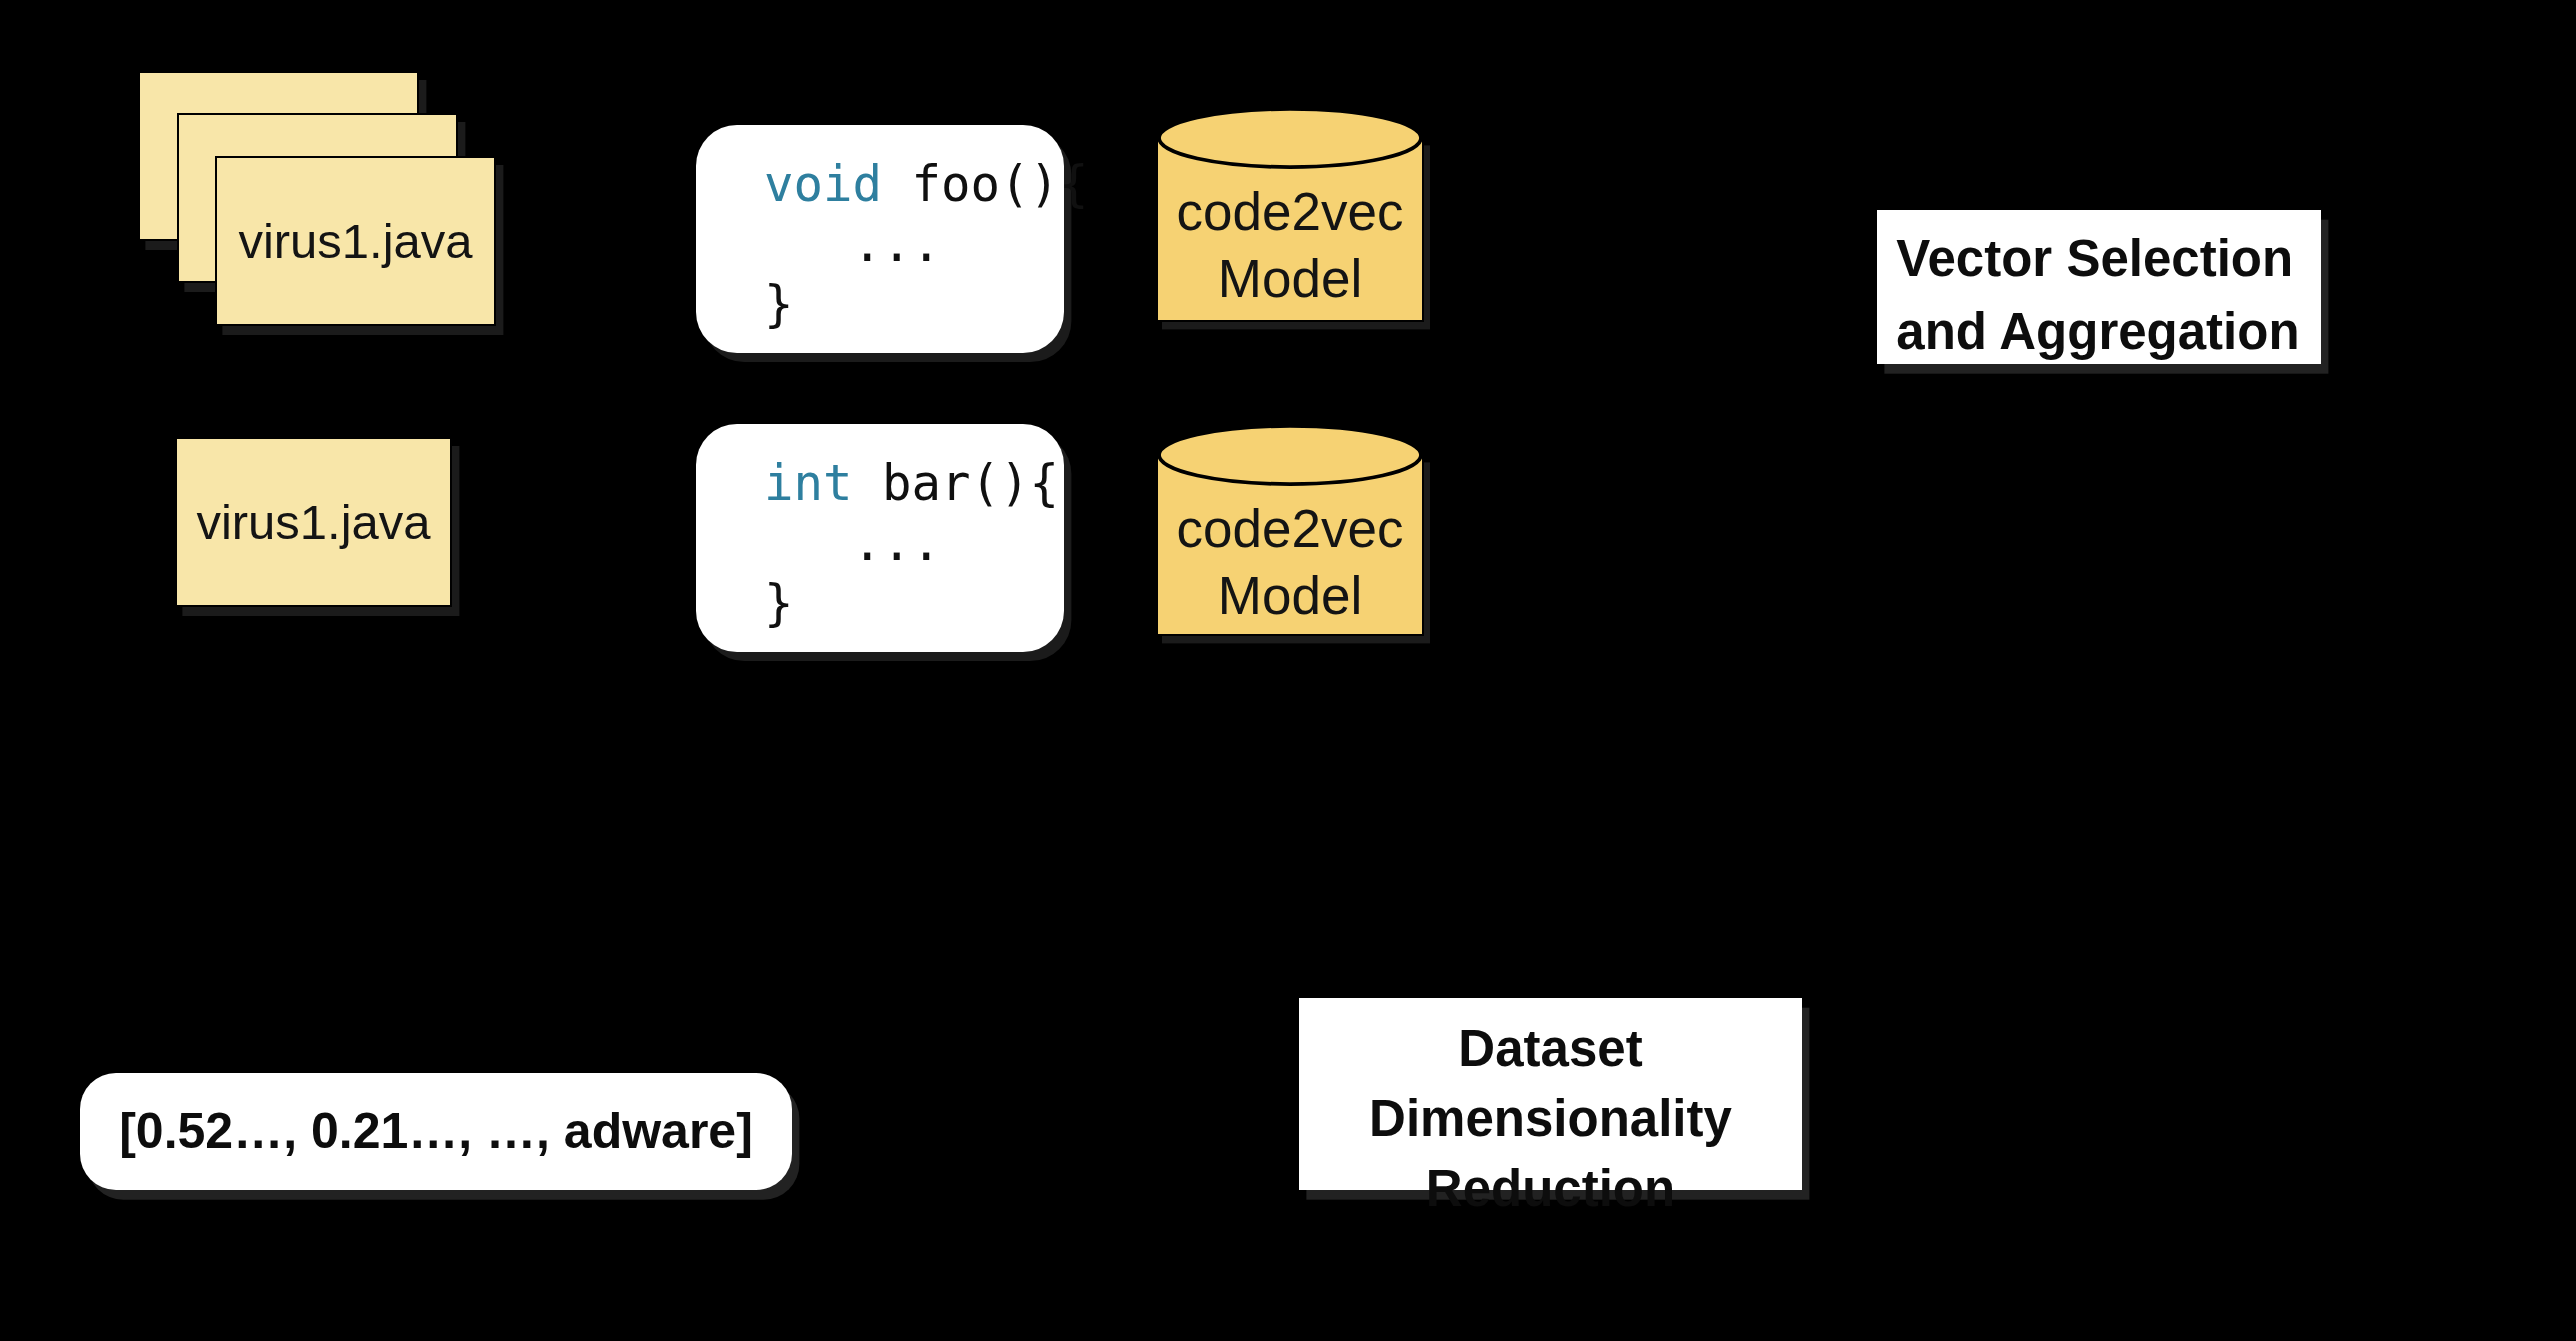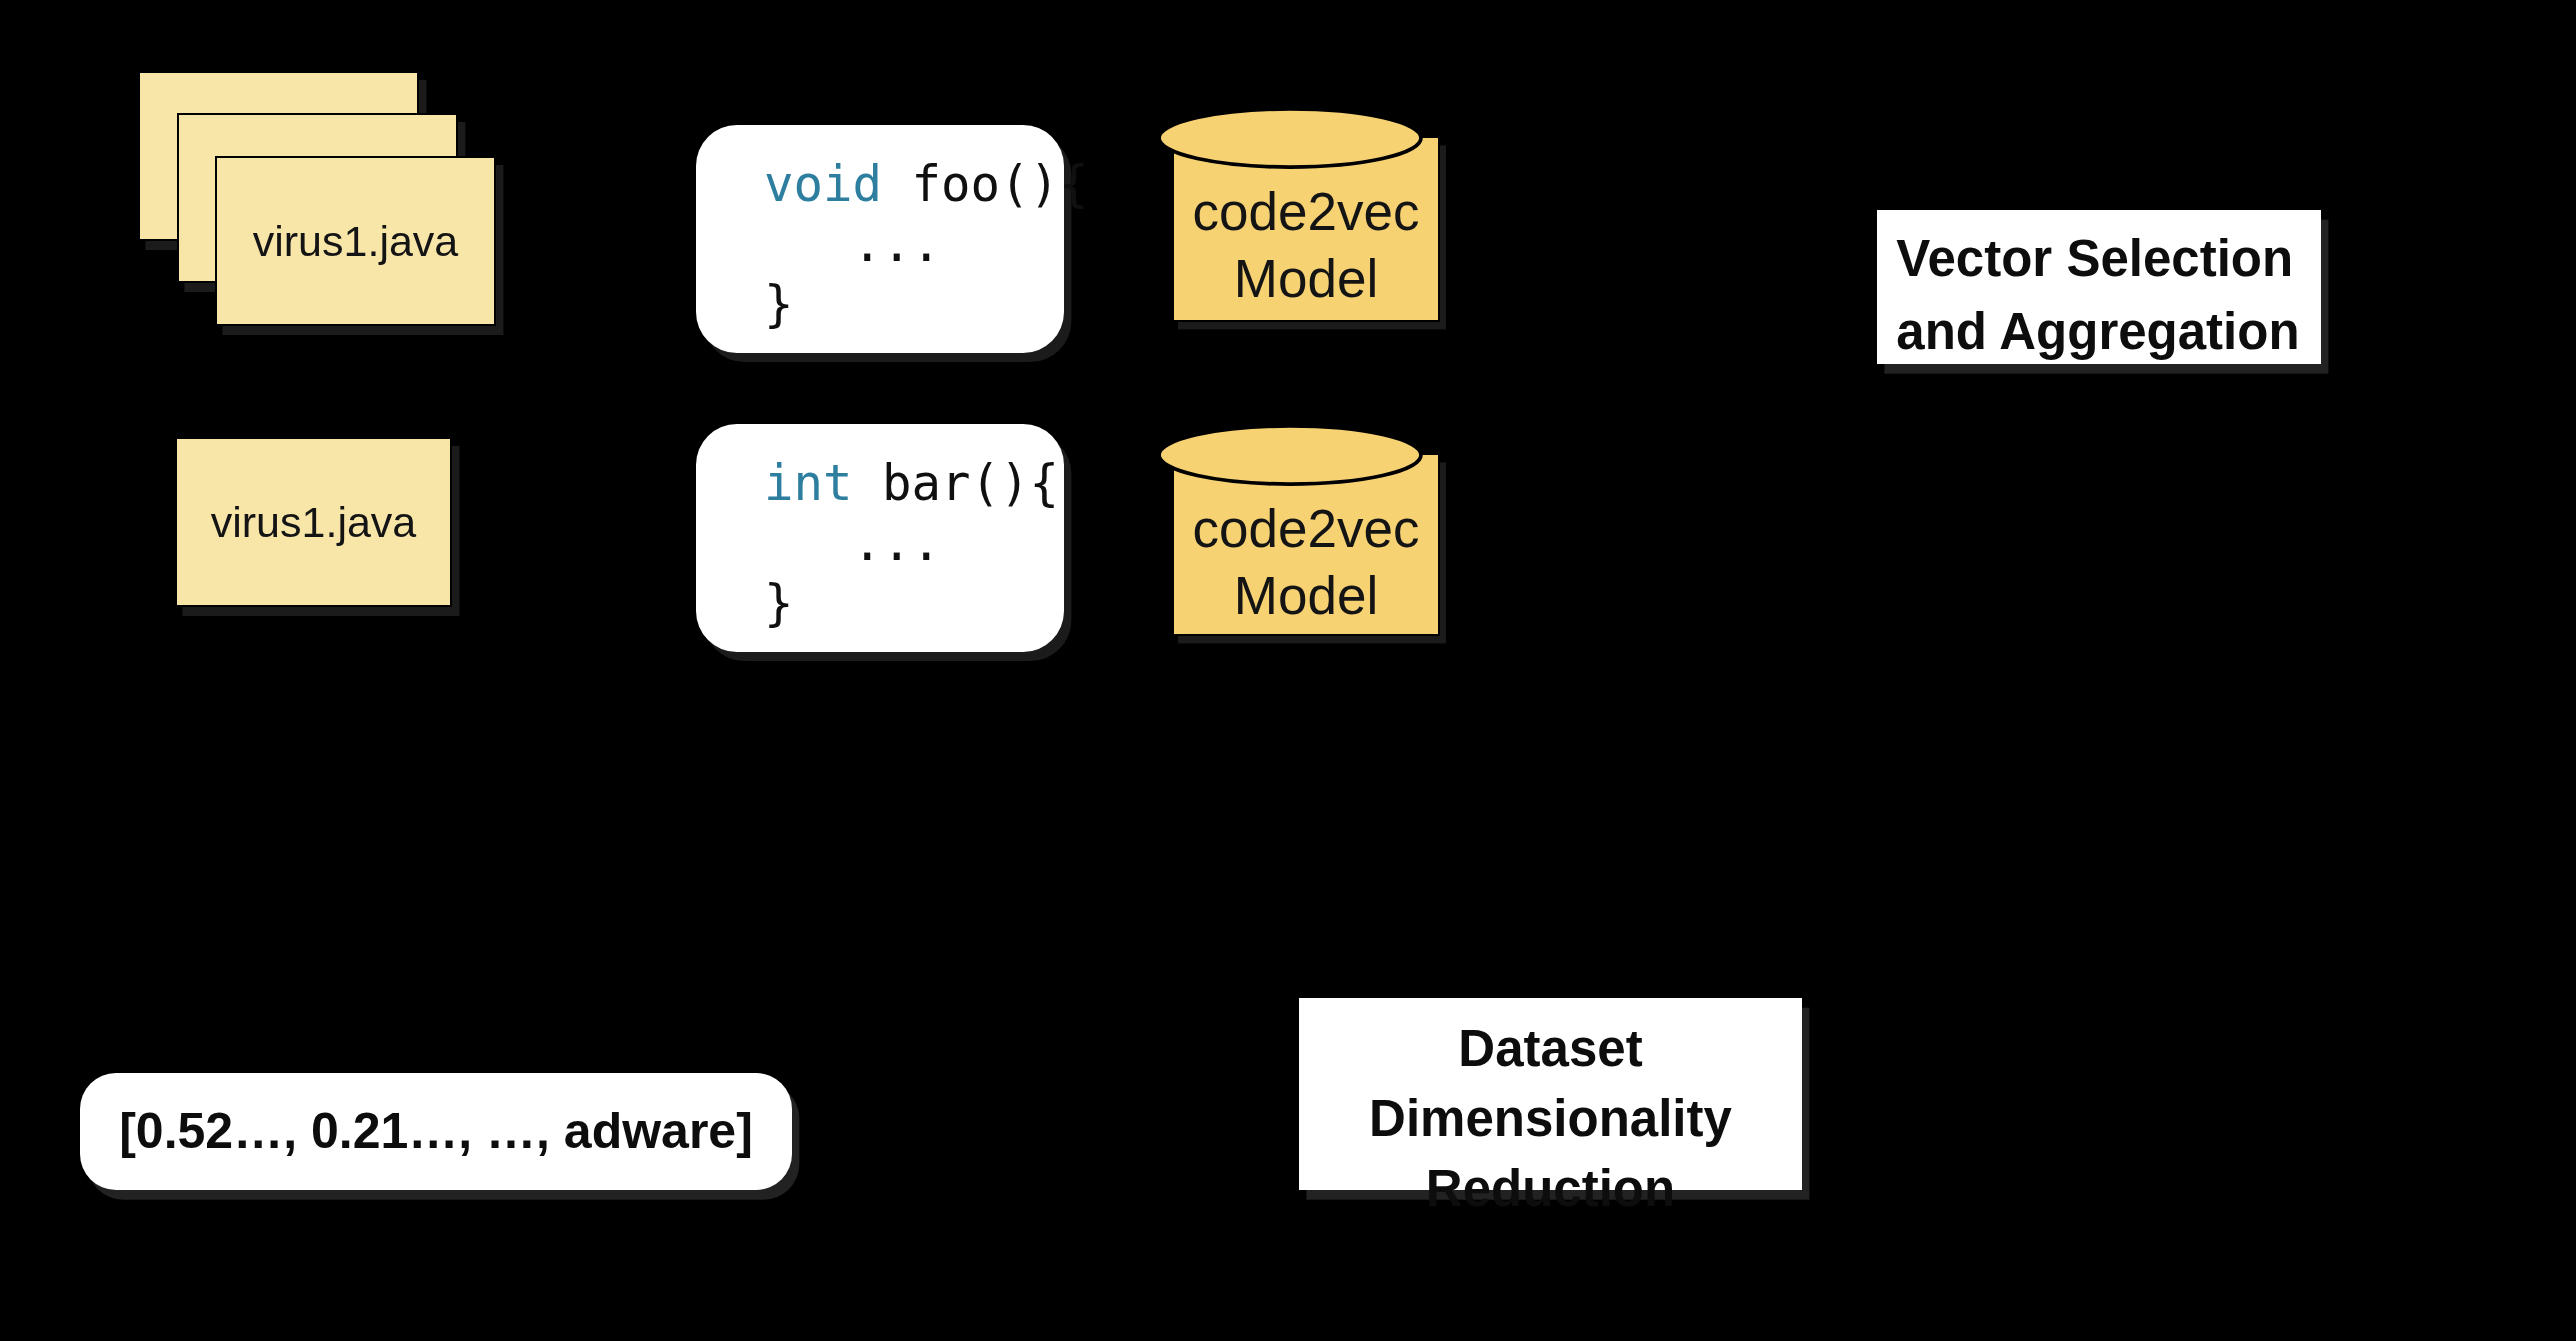--- a/index.html
+++ b/index.html
@@ -16,21 +16,21 @@
 
   
   .file-card {
     position: absolute;
     width: 281px; height: 170px;
     background: var(--card-yellow, #F8E6A9);
     border: 2.2px solid #000;
     box-shadow: 7.4px 9px 0 #1b1b1b;
     box-sizing: border-box;
     display: flex; align-items: center; justify-content: center;
-    font-size: 43px;
+    font-size: 49px;
     color: #141414;
   }
 
   
   .code-box {
     position: absolute;
     width: 368px; height: 228px;
     background: var(--box-white, #fff);
     border-radius: 41px;
     box-shadow: 7.4px 9px 0 #1b1b1b;
@@ -45,21 +45,21 @@
   .kw { color: var(--keyword-teal, #2E7F9F); }
 
   
   .cylinder {
     position: absolute;
     width: 268px;
   }
   .cylinder .rim { position: absolute; left: 0; top: 0; }
   .cylinder .body {
     position: absolute;
-    left: 16px; top: 32px;
+    left: 0; top: 32px;
     width: 268px;
     background: var(--cyl-gold, #F6D273);
     border-left: 2.2px solid #000;
     border-right: 2.2px solid #000;
     border-bottom: 2.2px solid #000;
     box-sizing: border-box;
     box-shadow: 6px 7.4px 0 #1b1b1b;
     text-align: center;
     font-size: 53px;
     line-height: 67px;

